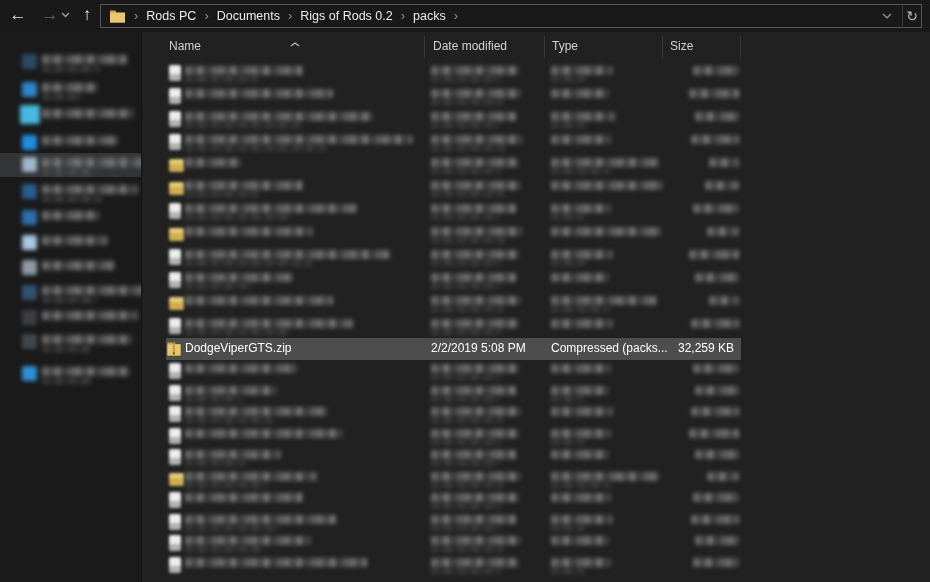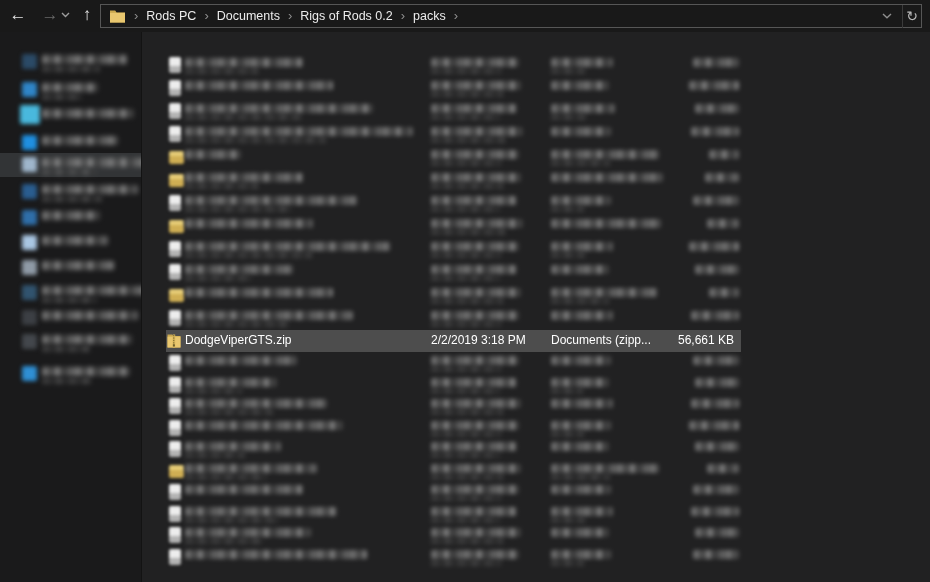--- a/index.html
+++ b/index.html
@@ -38,21 +38,21 @@
     background:repeating-linear-gradient(90deg,#6d6d6d 0 7px,#454545 7px 14px,#7c7c7c 14px 20px,#3e3e3e 20px 27px);opacity:.45;}
 
   
   #pane{position:absolute;left:142px;top:32px;width:788px;height:550px;background:#212122;}
   #colheads{position:absolute;left:0;top:0;width:788px;height:28px;}
   .colhead{position:absolute;top:7px;color:#d2d2d2;font-size:12px;white-space:nowrap;}
   .col-div{position:absolute;top:4px;width:1px;height:22px;background:#3a3a3a;}
   #sort-caret{position:absolute;left:148px;top:1px;}
 
   
-  #rows{position:absolute;left:24px;top:22px;width:575px;}
+  #rows{position:absolute;left:24px;top:30px;width:575px;}
   .frow{position:relative;width:575px;}
   .frow.selected{background:#4d4d4d;}
   .blob{position:absolute;border-radius:2px;filter:blur(2.3px);
     background:repeating-linear-gradient(90deg,#7d7d7d 0 6px,#545454 6px 13px,#8f8f8f 13px 18px,#474747 18px 26px,#6b6b6b 26px 33px);opacity:.8;}
   .blob.sub{filter:blur(2.4px);opacity:.4;
     background:repeating-linear-gradient(90deg,#6a6a6a 0 7px,#414141 7px 14px,#787878 14px 20px,#3c3c3c 20px 27px);}
   .icon-blob{position:absolute;left:3px;border-radius:2px;filter:blur(1.4px);}
   .icon-blob.file{top:3px;width:12px;height:16px;background:linear-gradient(180deg,#ededed 0 55%,#b3b3b3 55% 100%);}
   .icon-blob.folder{top:5px;width:15px;height:13px;background:linear-gradient(180deg,#e7cd77 0 40%,#cfae53 40% 100%);}
   .cell-text{position:absolute;top:3px;color:#ffffff;font-size:12px;white-space:nowrap;}
@@ -164,20 +164,35 @@
       </div>
       <div class="side-item" style="top: 330px;">
         <div class="side-icon" style="background: rgb(47, 143, 212);"></div>
         <div class="side-text" style="width: 88px;"></div>
         <div class="side-sub" style="width: 50px;"></div>
       </div>
     </div>
   <div id="sidebar-divider"></div>
 
   <div id="pane">
+    <div id="colheads">
+      <div id="sort-caret">
+        <svg width="10" height="5" viewBox="0 0 10 5">
+            <polyline points="1,4 5,1 9,4" fill="none" stroke="#bdbdbd" stroke-width="1.2"></polyline>
+          </svg>
+      </div>
+      <div class="colhead" style="left:27px">Name</div>
+      <div class="colhead" style="left:291px">Date modified</div>
+      <div class="colhead" style="left:410px">Type</div>
+      <div class="colhead" style="left:528px">Size</div>
+      <div class="col-div" style="left:282px"></div>
+      <div class="col-div" style="left:402px"></div>
+      <div class="col-div" style="left:520px"></div>
+      <div class="col-div" style="left:598px"></div>
+    </div>
     <div id="rows">
         <div class="frow" style="height: 23px;">
           <div class="icon-blob file"></div>
           <div class="blob" style="left: 19px; top: 4px; width: 118px; height: 9px;"></div>
           <div class="blob sub" style="left: 19px; top: 14px; width: 73px; height: 6px;"></div>
           <div class="blob" style="left: 265px; top: 4px; width: 88px; height: 9px;"></div>
           <div class="blob sub" style="left: 265px; top: 14px; width: 70px; height: 6px;"></div>
           <div class="blob" style="left: 385px; top: 4px; width: 62px; height: 9px;"></div>
           <div class="blob sub" style="left: 385px; top: 14px; width: 34px; height: 6px;"></div>
           <div class="blob" style="right: 2px; top: 4px; width: 46px; height: 9px;"></div>
@@ -284,23 +299,23 @@
         </div>
         <div class="frow selected" style="height: 22px;">
           <span id="ziptag"><svg width="14" height="17" viewBox="0 0 14 17">
               <path d="M0.5 2.5 h4.5 l1.2 1.6 h7.3 v11.4 h-13 z" fill="#caa84f"></path>
               <path d="M0.5 4.6 h13 v10.9 h-13 z" fill="#e9c76f"></path>
               <rect x="5.6" y="2.5" width="2.6" height="13" fill="#d9b85c"></rect>
               <path d="M6.8 3 v10" stroke="#6f5f2c" stroke-width="1" stroke-dasharray="1.3 1.1"></path>
               <rect x="5.9" y="12.2" width="2" height="2.4" rx="0.5" fill="#6f5f2c"></rect>
             </svg></span>
           <span class="cell-text sel-name">DodgeViperGTS.zip</span>
-          <span class="cell-text sel-date">2/2/2019 3:18 PM</span>
-          <span class="cell-text sel-type">Documents (zipp...</span>
-          <span class="cell-text sel-size">56,661 KB</span>
+          <span class="cell-text sel-date">2/2/2019 5:08 PM</span>
+          <span class="cell-text sel-type">Compressed (packs...</span>
+          <span class="cell-text sel-size">32,259 KB</span>
         </div>
         <div class="frow" style="height: 21.5px;">
           <div class="icon-blob file"></div>
           <div class="blob" style="left: 19px; top: 4px; width: 112px; height: 9px;"></div>
           <div class="blob" style="left: 265px; top: 4px; width: 88px; height: 9px;"></div>
           <div class="blob sub" style="left: 265px; top: 14px; width: 70px; height: 6px;"></div>
           <div class="blob" style="left: 385px; top: 4px; width: 60px; height: 9px;"></div>
           <div class="blob" style="right: 2px; top: 4px; width: 46px; height: 9px;"></div>
         </div>
         <div class="frow" style="height: 21.5px;">

